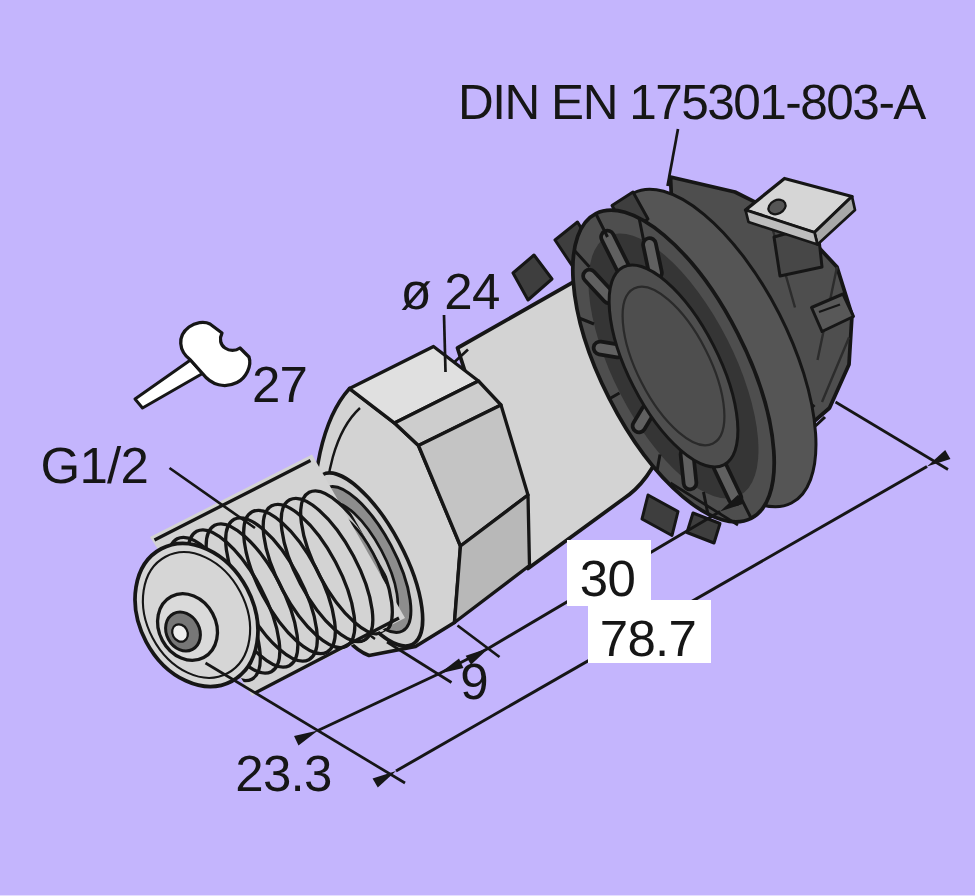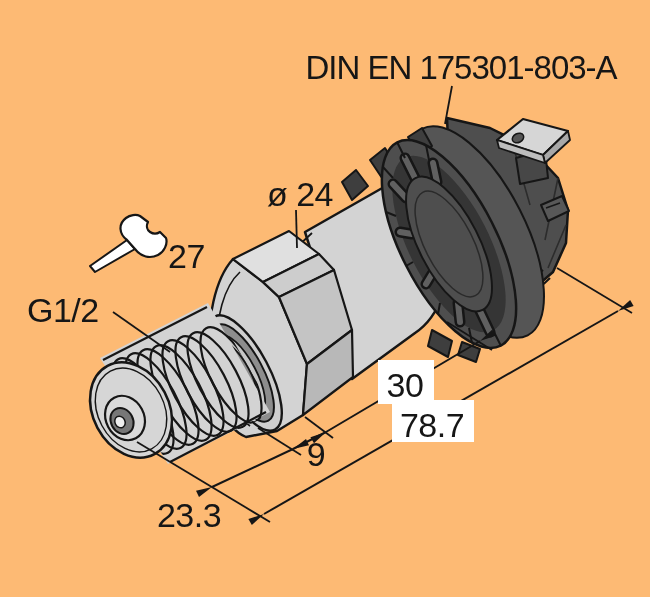--- a/index.html
+++ b/index.html
@@ -1,16 +1,16 @@
 <!DOCTYPE html>
 <html><head>
 <meta charset="utf-8">
 <style>
   html,body{margin:0;padding:0;background:#fff;}
-  .stage{position:relative;width:650px;height:597px;background:#fdba74;overflow:hidden;
+  .stage{position:relative;width:650px;height:597px;background:#c4b5fd;overflow:hidden;
          font-family:"Liberation Sans",sans-serif;}
   svg{display:block;}
   text{fill:#161616;letter-spacing:-0.5px;}
   .dim-text{font-size:34px;}
   .lbl-text{font-size:34px;}
   .title-text{font-size:33px;letter-spacing:-1px;}
   .outline{stroke:#161616;stroke-linejoin:round;stroke-linecap:round;}
 </style>
 </head>
 <body>

